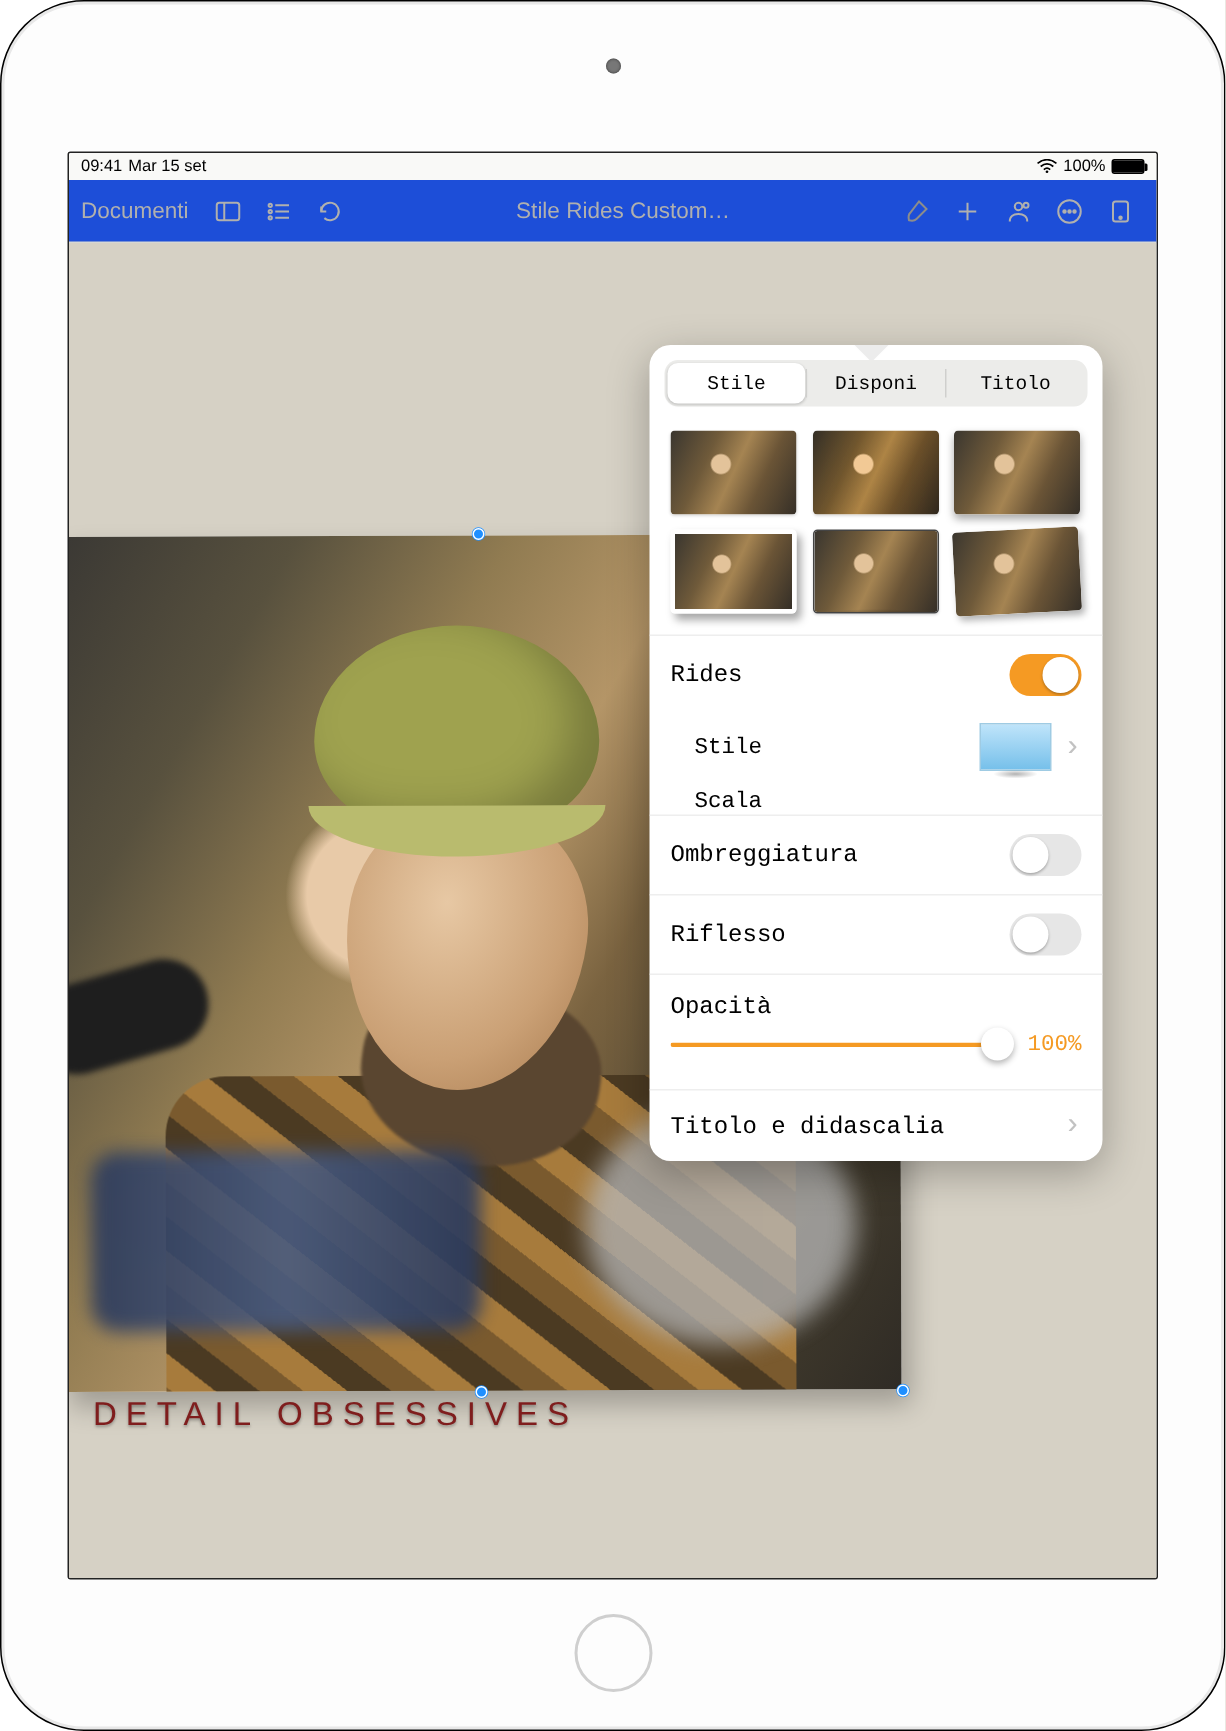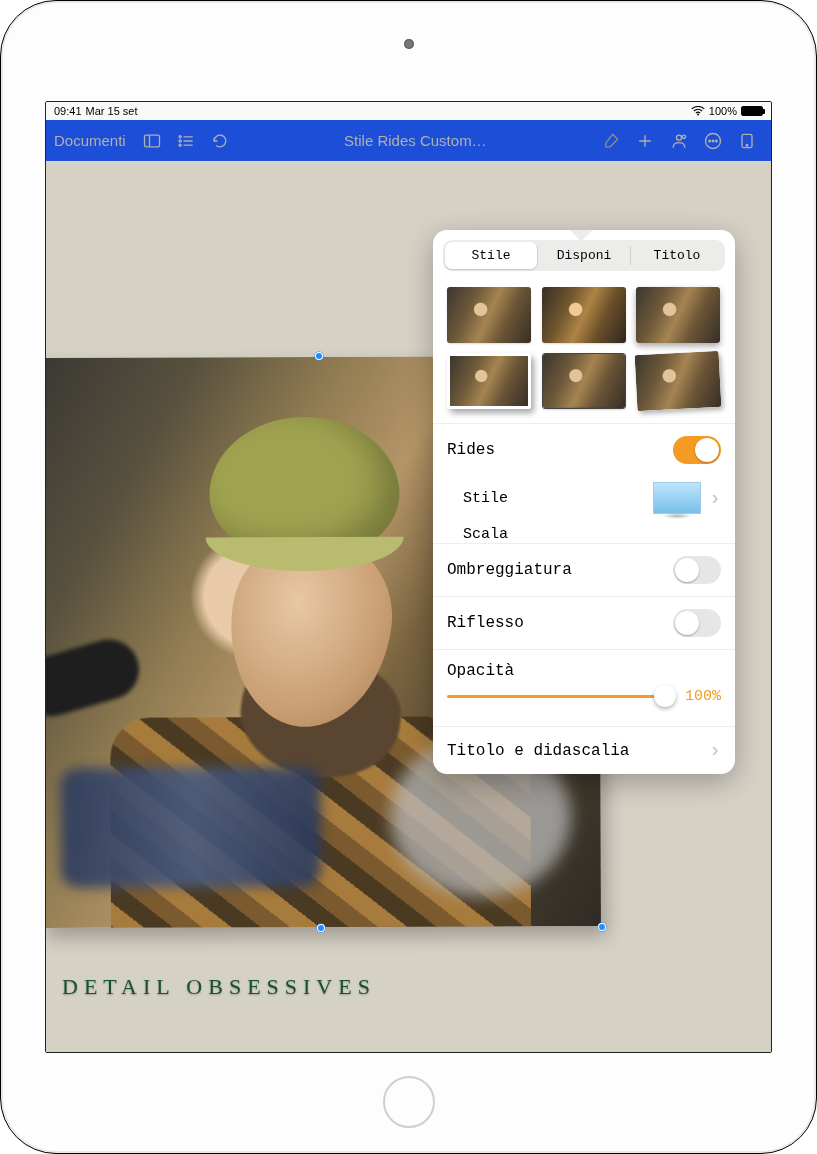--- a/index.html
+++ b/index.html
@@ -168,22 +168,22 @@
   }
   .sel-handle {
     position:absolute; width:8px; height:8px; background:#1f8fff; border:1.5px solid #fff; border-radius:50%;
     box-shadow: 0 0 0 0.5px #1f8fff;
   } .sh-tm{top:-5px;left:50%;margin-left:-4px}
   .sh-tr{top:-5px;right:-5px}
   .sh-mr{top:50%;right:-5px;margin-top:-4px}
   .sh-bm{bottom:-5px;left:50%;margin-left:-4px} .sh-br{bottom:-5px;right:-5px}
 
   .caption {
-    position:absolute; left:16px; top:812px; color:#14532d; font-size:22px;
-    letter-spacing:6px; font-weight:500; text-shadow:0 1px 2px rgba(0,0,0,0.3);font-family:Liberation Serif, serif;
+    position:absolute; left:16px; top:768px; color:#7f1d1d; font-size:22px;
+    letter-spacing:6px; font-weight:500; text-shadow:0 1px 2px rgba(0,0,0,0.3);
   }
 
   
   .popover {
     position:absolute;
     top: 68px;
     right: 36px;
     width: 302px;
     background:#fff;
     border-radius:14px;

